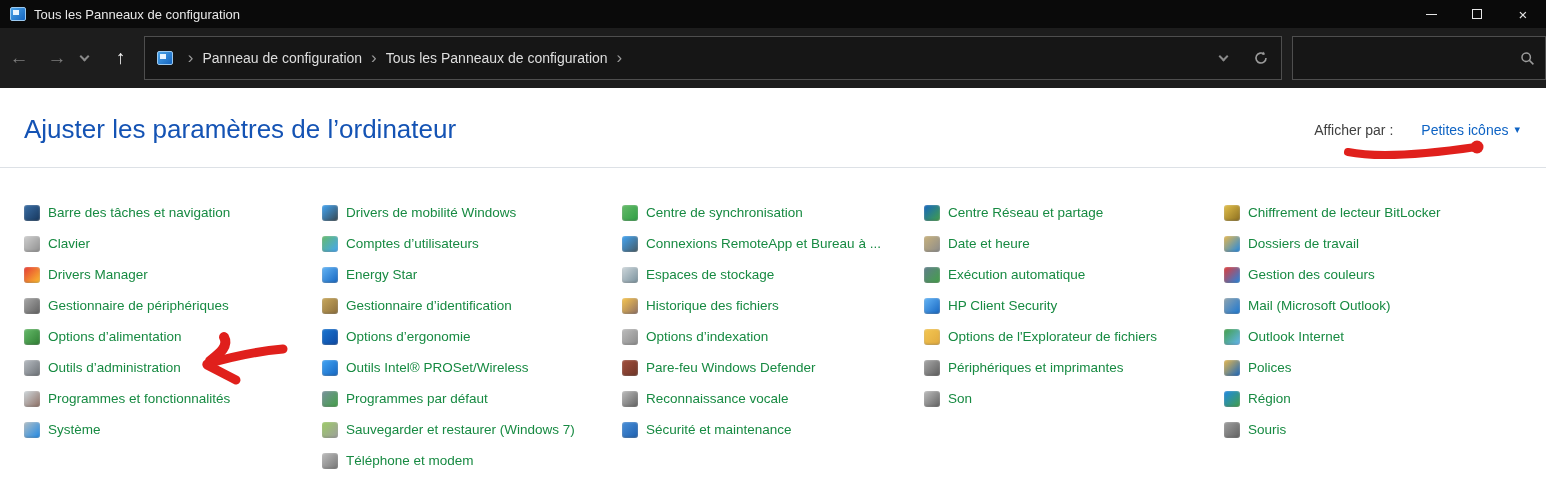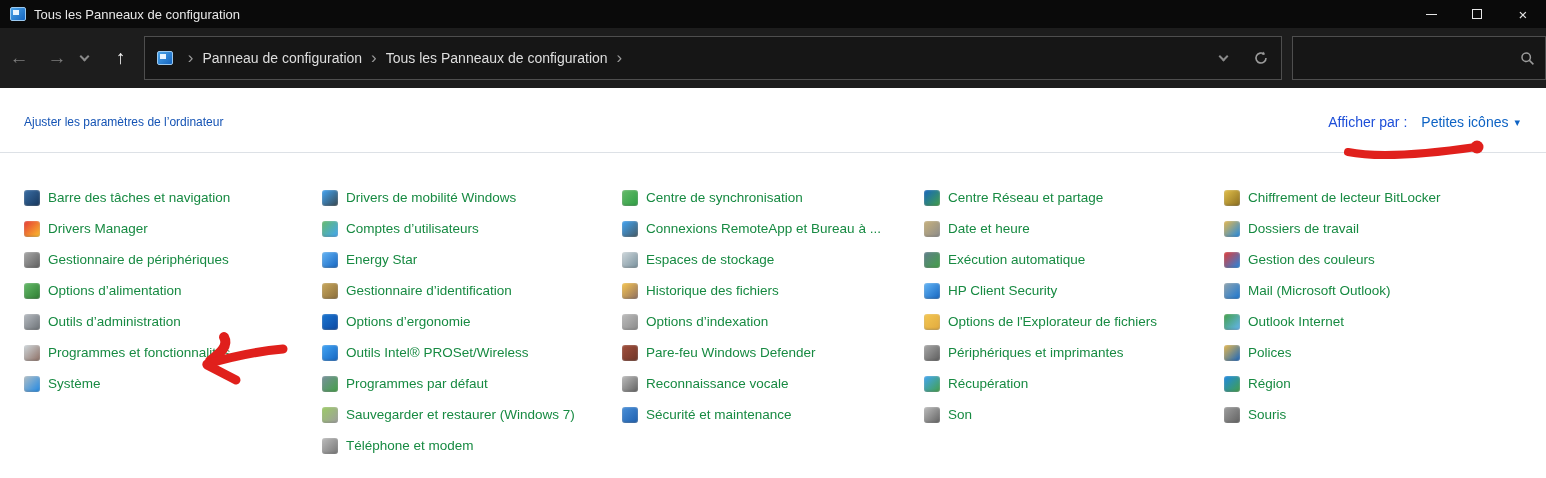--- a/index.html
+++ b/index.html
@@ -28,23 +28,23 @@
   .crumb-sep { color:#9b9b9b; font-size:17px; padding:0 9px; }
   .crumb { color:#dedede; font-size:14px; cursor:pointer; white-space:nowrap; }
   .addr-right { margin-left:auto; display:flex; align-items:center; gap:18px; padding-right:4px; }
   .searchbox { height:44px; width:254px; background:#161616; border:1px solid #4e4e4e; margin-left:10px; display:flex; align-items:center; }
   .searchbox input { flex:1; background:transparent; border:none; outline:none; color:#dedede; font-size:13px; padding:0 8px; font-family:inherit; }
   .svgbtn { cursor:pointer; display:flex; }
 
   
   .content { position:absolute; left:0; top:88px; width:1546px; height:390px; background:#ffffff; }
   .page-header { display:flex; align-items:center; padding:26px 26px 0 24px; }
-  .page-title { color:#1453b4; font-size:12px; font-weight:400; }
+  .page-title { color:#1453b4; font-size:26px; font-weight:400; }
   .viewby { margin-left:auto; display:flex; align-items:center; font-size:14px; }
-  .viewby-label { color:#1d4ed8; margin-right:14px; }
+  .viewby-label { color:#404040; margin-right:28px; }
   .viewby-value { color:#0e63c4; cursor:pointer; }
   .viewby-caret { color:#0e63c4; font-size:11px; margin-left:6px; }
   .divider { margin-top:22px; border-top:1px solid #dde1e6; }
 
   
   .grid { display:grid; grid-template-columns:298px 300px 302px 300px 1fr; padding:29px 0 0 24px; }
   .col { display:flex; flex-direction:column; }
   .item { height:31px; display:flex; align-items:center; cursor:pointer; }
   .ic { width:16px; height:16px; border-radius:3px; margin-right:8px; flex:none; box-shadow:inset 0 0 2px rgba(255,255,255,.55), inset 0 -1px 2px rgba(0,0,0,.25); }
   .lbl { color:#178a42; font-size:13.5px; white-space:nowrap; }
@@ -117,20 +117,24 @@
   </div>
   <div class="divider"></div>
 
   <div class="grid">
       <div class="col">
         <div class="item">
           <span class="ic" style="background: linear-gradient(135deg, rgb(58, 110, 165), rgb(22, 54, 92));"></span>
           <span class="lbl">Barre des tâches et navigation</span>
         </div>
         <div class="item">
+          <span class="ic" style="background: linear-gradient(135deg, rgb(207, 207, 207), rgb(143, 143, 143));"></span>
+          <span class="lbl">Clavier</span>
+        </div>
+        <div class="item">
           <span class="ic" style="background: linear-gradient(135deg, rgb(229, 57, 53), rgb(251, 192, 45));"></span>
           <span class="lbl">Drivers Manager</span>
         </div>
         <div class="item">
           <span class="ic" style="background: linear-gradient(135deg, rgb(168, 168, 168), rgb(95, 95, 95));"></span>
           <span class="lbl">Gestionnaire de périphériques</span>
         </div>
         <div class="item">
           <span class="ic" style="background: linear-gradient(135deg, rgb(102, 187, 106), rgb(46, 125, 50));"></span>
           <span class="lbl">Options d’alimentation</span>
@@ -237,24 +241,20 @@
           <span class="ic" style="background: linear-gradient(135deg, rgb(100, 181, 246), rgb(21, 101, 192));"></span>
           <span class="lbl">HP Client Security</span>
         </div>
         <div class="item">
           <span class="ic" style="background: linear-gradient(135deg, rgb(244, 199, 82), rgb(224, 169, 62));"></span>
           <span class="lbl">Options de l'Explorateur de fichiers</span>
         </div>
         <div class="item">
           <span class="ic" style="background: linear-gradient(135deg, rgb(168, 168, 168), rgb(92, 92, 92));"></span>
           <span class="lbl">Périphériques et imprimantes</span>
-        </div>
-        <div class="item">
-          <span class="ic" style="background: linear-gradient(135deg, rgb(66, 165, 245), rgb(67, 160, 71));"></span>
-          <span class="lbl">Récupération</span>
         </div>
         <div class="item">
           <span class="ic" style="background: linear-gradient(135deg, rgb(189, 189, 189), rgb(97, 97, 97));"></span>
           <span class="lbl">Son</span>
         </div>
       </div>
       <div class="col">
         <div class="item">
           <span class="ic" style="background: linear-gradient(135deg, rgb(227, 192, 74), rgb(138, 109, 31));"></span>
           <span class="lbl">Chiffrement de lecteur BitLocker</span>

